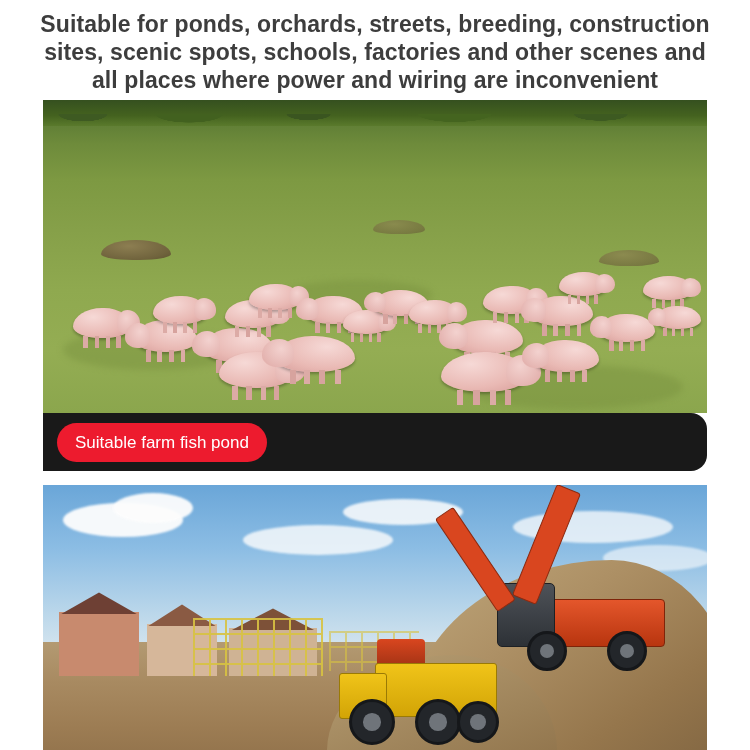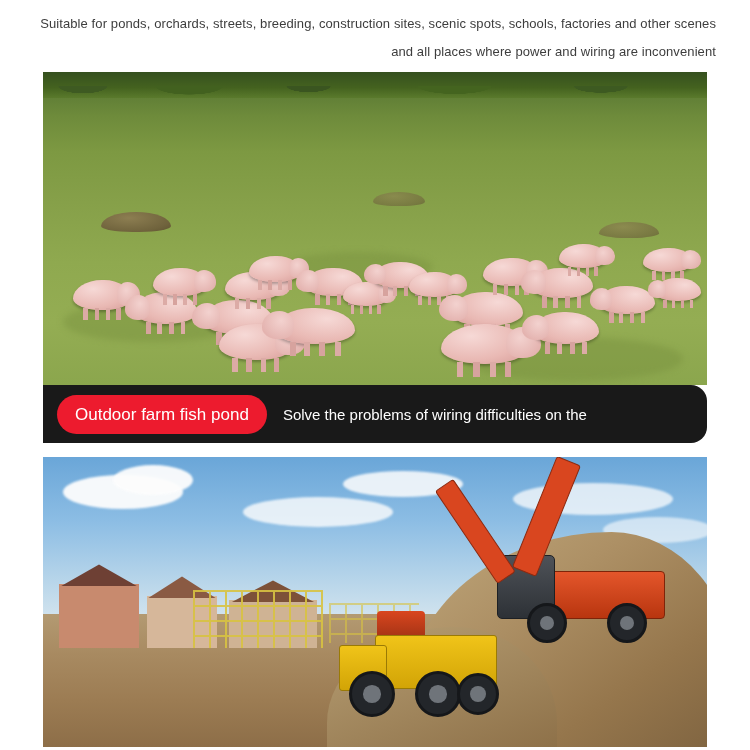--- a/index.html
+++ b/index.html
@@ -14,25 +14,26 @@
     font-family: "Liberation Sans", sans-serif;
   }
   .page {
     position: relative;
     width: 750px;
     height: 750px;
     background: #ffffff;
   }
   .headline {
     padding: 10px 34px 6px 34px;
-    text-align: right;
-    font-size: 13px;
+    text-align: center;
+    font-size: 23px;
     line-height: 28px;
     color: #3d3d3d;
     letter-spacing: 0.1px;
+    font-weight: bold;
   }
   .card {
     position: relative;
     width: 664px;
     margin: 0 auto;
     overflow: hidden;
   }
   .card + .card {
     margin-top: 14px;
   }
@@ -282,23 +283,22 @@
       <div class="pig flip" style="left:488px;top:196px;width:62px;height:30px;"></div>
       <div class="pig" style="left:516px;top:172px;width:48px;height:24px;"></div>
       <div class="pig flip" style="left:556px;top:214px;width:56px;height:28px;"></div>
       <div class="pig" style="left:600px;top:176px;width:50px;height:24px;"></div>
       <div class="pig flip" style="left:612px;top:206px;width:46px;height:23px;"></div>
       <div class="pig" style="left:398px;top:252px;width:86px;height:40px;"></div>
       <div class="pig flip" style="left:490px;top:240px;width:66px;height:32px;"></div>
     </div>
 
     <div class="caption-bar rounded-tr rounded-br">
-      <div class="pill">Outdoor farm fish pond</div>
+      <div class="pill">Suitable farm fish pond</div>
       <div class="caption-text">
-        <span>Solve the problems of wiring difficulties on the</span>
       </div>
     </div>
   </div>
 
   <div class="card">
     <div class="photo site">
       <div class="site-scene">
         <div class="sky"></div>
 
         <div class="cloud" style="left:20px;top:18px;width:120px;height:34px;"></div>

